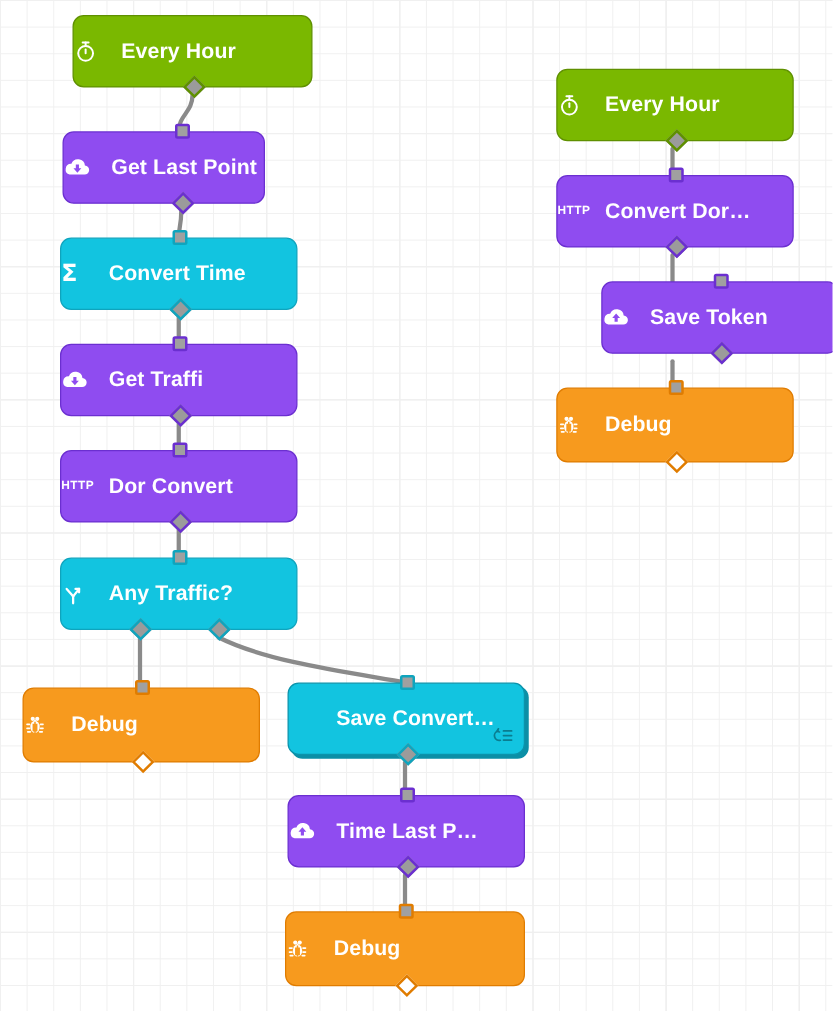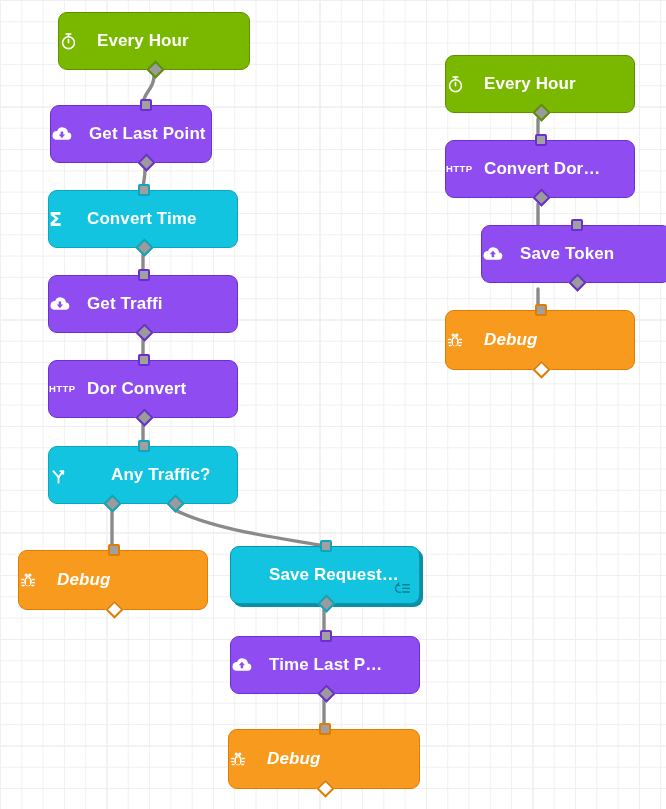--- a/index.html
+++ b/index.html
@@ -52,21 +52,21 @@
   .node .lbl{
     white-space:nowrap;
     overflow:hidden;
     padding-right:10px;
   }
 
   
   .n-green  {background:#7ab800; border-color:#5f9000;}
   .n-purple {background:#8f4cf0; border-color:#6b2fd0;}
   .n-cyan   {background:#12c4e0; border-color:#0fa4bd;}
-  .n-orange {background:#f79a1e; border-color:#e07c00;font-style:italic;}
+  .n-orange {background:#f79a1e; border-color:#e07c00;}
 
   
   .n-subflow{
     background:#12c4e0;
     border-color:#0b93ab;
     box-shadow:3px 3px 0 0 #0b8fa6;
   }
   .sub-badge{
     position:absolute;
     right:8px;bottom:5px;
@@ -161,21 +161,21 @@
         <span class="port-out pc-purple" style="left: 88.5px;"></span>
       </div>
       <div class="node n-purple" style="left: 48px; top: 360px; width: 190px; height: 58px;">
         <span class="ico">
           <span style="font-size:9.5px;font-weight:bold;letter-spacing:0.4px;line-height:1;">HTTP</span>
         </span>
         <span class="lbl">Dor Convert</span>
         <span class="port in pc-purple" style="left: 89px;"></span>
         <span class="port-out pc-purple" style="left: 88.5px;"></span>
       </div>
-      <div class="node n-cyan" style="left: 48px; top: 446px; width: 190px; height: 58px; gap: 24px;">
+      <div class="node n-cyan" style="left: 48px; top: 446px; width: 190px; height: 58px;">
         <span class="ico">
           <svg width="19" height="19" viewBox="0 0 24 24" fill="none" stroke="#fff" stroke-width="2.3" stroke-linecap="round" stroke-linejoin="round">
             <path d="M12 21v-7"></path>
             <path d="M12 14 5.5 6.5"></path>
             <path d="M12 14 18 6.5"></path>
             <path d="M18 6.5h-3.6"></path>
             <path d="M18 6.5v3.4"></path>
           </svg>
         </span>
         <span class="lbl">Any Traffic?</span>
@@ -199,21 +199,21 @@
             <path d="M9.4 10.6h5.2v8.2H9.4z" fill="#f79a1e"></path>
             <path d="M12 8.4v12" stroke="#f79a1e" stroke-width="1.6"></path>
           </svg>
         </span>
         <span class="lbl">Debug</span>
         <span class="port in pc-orange" style="left: 89px;"></span>
         <span class="port-out po-orange" style="left: 88.5px;"></span>
       </div>
       <div class="node n-subflow" style="left: 230px; top: 546px; width: 190px; height: 58px;">
         <span class="ico"></span>
-        <span class="lbl">Save Request…</span>
+        <span class="lbl">Save Convert…</span>
         <span class="sub-badge"><svg width="19" height="13" viewBox="0 0 22 15" fill="none" stroke="#0a7d90" stroke-width="1.6" stroke-linecap="round">
             <path d="M7.5 3.2A4.2 4.2 0 1 0 9.6 11.8"></path>
             <path d="M7.8 1.2 6.4 3.4l2.4.7"></path>
             <line x1="12.5" y1="3.2" x2="20" y2="3.2"></line>
             <line x1="12.5" y1="7.4" x2="20" y2="7.4"></line>
             <line x1="12.5" y1="11.6" x2="20" y2="11.6"></line>
           </svg></span>
         <span class="port in pc-cyan" style="left: 89px;"></span>
         <span class="port-out pc-cyan" style="left: 88.5px;"></span>
       </div>

